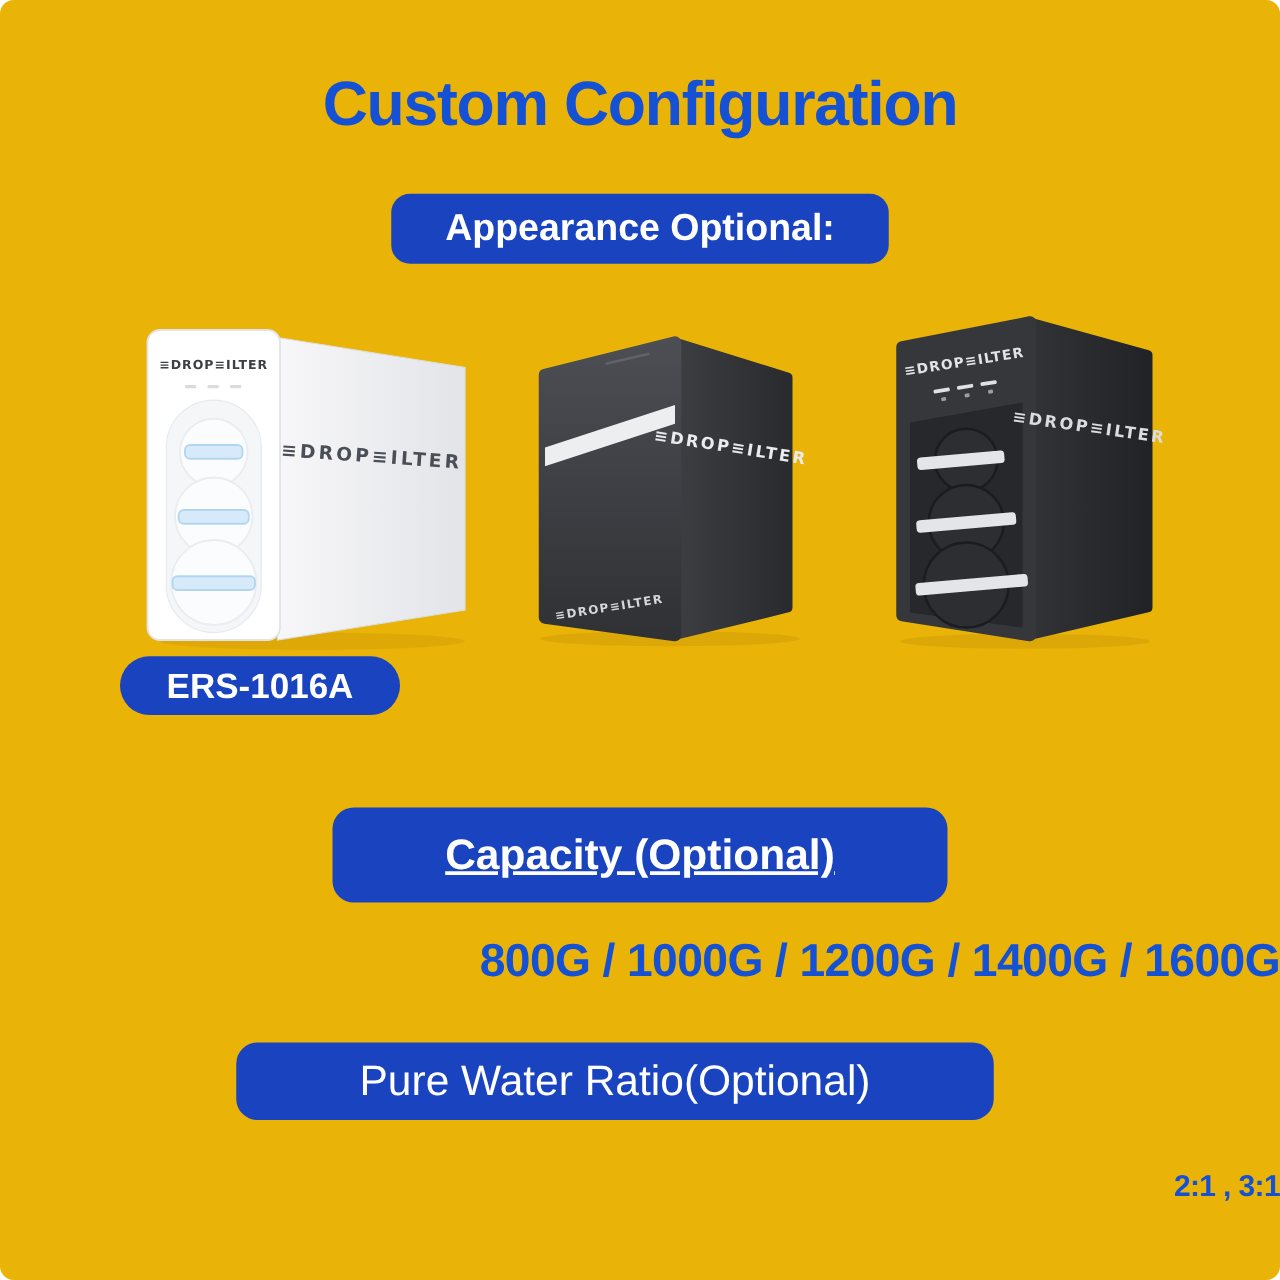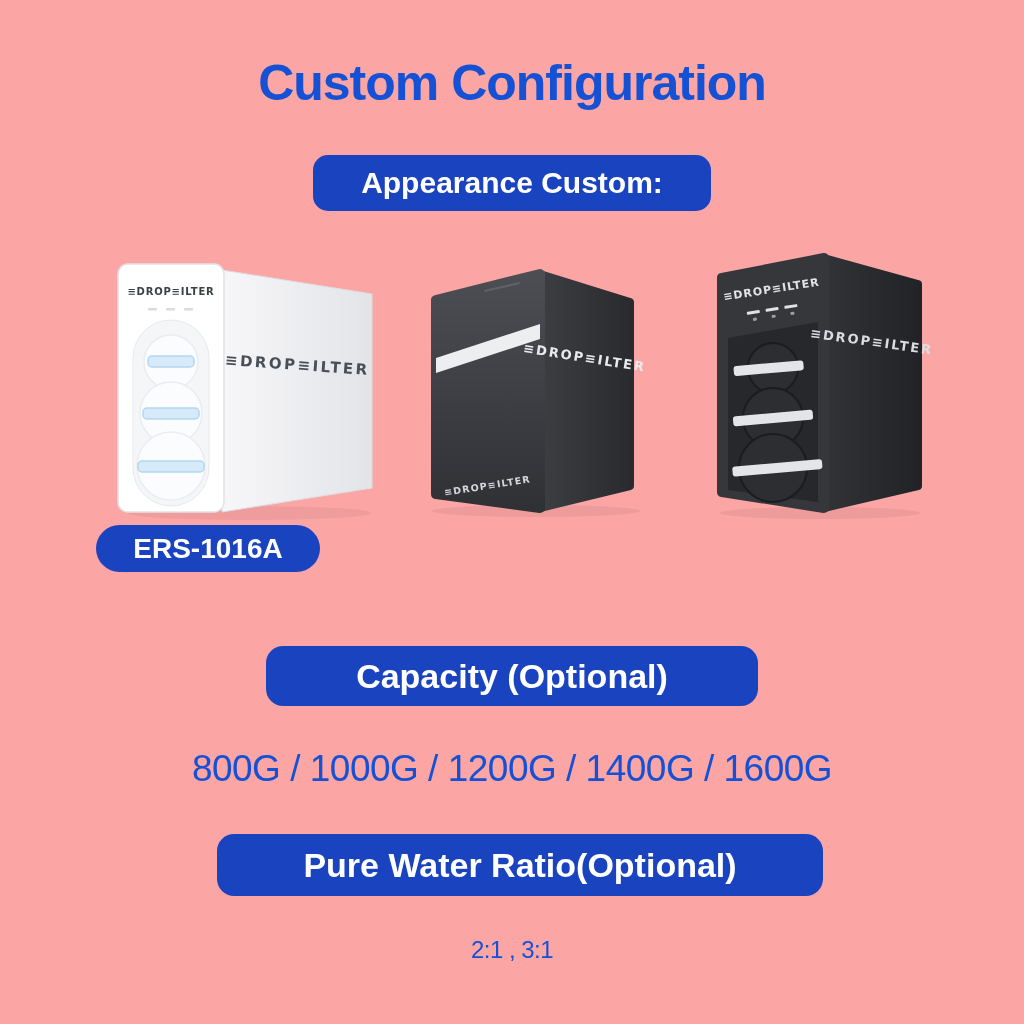--- a/index.html
+++ b/index.html
@@ -1,20 +1,20 @@
 <!DOCTYPE html>
 <html><head>
 <meta charset="utf-8">
 <style>
   * { margin:0; padding:0; box-sizing:border-box; }
   html,body { background:#ffffff; }
   body { font-family:"Liberation Sans", sans-serif; }
   .canvas{
-    position:relative; width:1024px; height:1024px; background:#fca5a5;
-    overflow:hidden; margin:0 auto;
+    position:relative; width:1024px; height:1024px; background:#eab308;
+    overflow:hidden; margin:0 auto;border-radius:11px;
   }
   .title{
     position:absolute; top:54px; left:0; width:1024px; text-align:center;
     font-size:50px; font-weight:800; letter-spacing:-1px; color:#1551d4;
   }
   .pill{
     position:absolute; background:#1a43c0; color:#ffffff;
     display:flex; align-items:center; justify-content:center;
     font-weight:700; white-space:nowrap;
   }
@@ -23,50 +23,50 @@
     width:398px; height:56px; border-radius:15px; font-size:30px; font-weight:600;
   }
   .model-pill{
     top:525px; height:47px; width:224px; border-radius:24px; font-size:28px;
   }
   .model-a{ left:96px; }
   .model-b{ left:398px; }
   .model-c{ left:699px; }
   .pill-capacity{
     top:646px; left:512px; transform:translateX(-50%);
-    width:492px; height:60px; border-radius:17px; font-size:34px; font-weight:600;
+    width:492px; height:76px; border-radius:17px; font-size:34px; font-weight:600;text-decoration:underline;
   }
   .options-text{
-    position:absolute; left:0; width:1024px; text-align:center;
-    color:#1551d4; font-weight:400; letter-spacing:-0.5px;
+    position:absolute; left:0; width:1024px; text-align:right;
+    color:#1551d4; font-weight:700; letter-spacing:-0.5px;
   }
   .capacity-options{ top:748px; font-size:37px; }
   .pill-ratio{
-    top:834px; left:520px; transform:translateX(-50%);
-    width:606px; height:62px; border-radius:17px; font-size:34px; font-weight:700;
+    top:834px; left:492px; transform:translateX(-50%);
+    width:606px; height:62px; border-radius:17px; font-size:34px; font-weight:400;
   }
   .ratio-options{ top:936px; font-size:24px; }
   .product{ position:absolute; }
   .product svg{ display:block; width:100%; height:100%; }
   .product-a{ left:100px; top:250px; width:290px; height:272px; }
   .product-b{ left:418px; top:258px; width:250px; height:262px; }
   .product-c{ left:702px; top:246px; width:235px; height:276px; }
   .product text{
     font-family:"DejaVu Sans","Liberation Sans",sans-serif;
     font-weight:600;
   }
 </style>
 </head>
 <body>
 
 <div class="canvas">
 
   <h1 class="title">Custom Configuration</h1>
 
-  <div class="pill pill-appearance">Appearance Custom:</div>
+  <div class="pill pill-appearance">Appearance Optional:</div>
 
   <figure class="product product-a">
     <svg viewBox="0 0 290 272">
       <defs>
         <linearGradient id="ga-side" x1="0" y1="0" x2="1" y2="0">
           <stop offset="0" stop-color="#f7f7f9"></stop>
             <stop offset="1" stop-color="#e3e4e8"></stop>
         </linearGradient>
       </defs>
       <ellipse cx="150" cy="263" rx="122" ry="7" fill="#000000" opacity="0.05"></ellipse>

